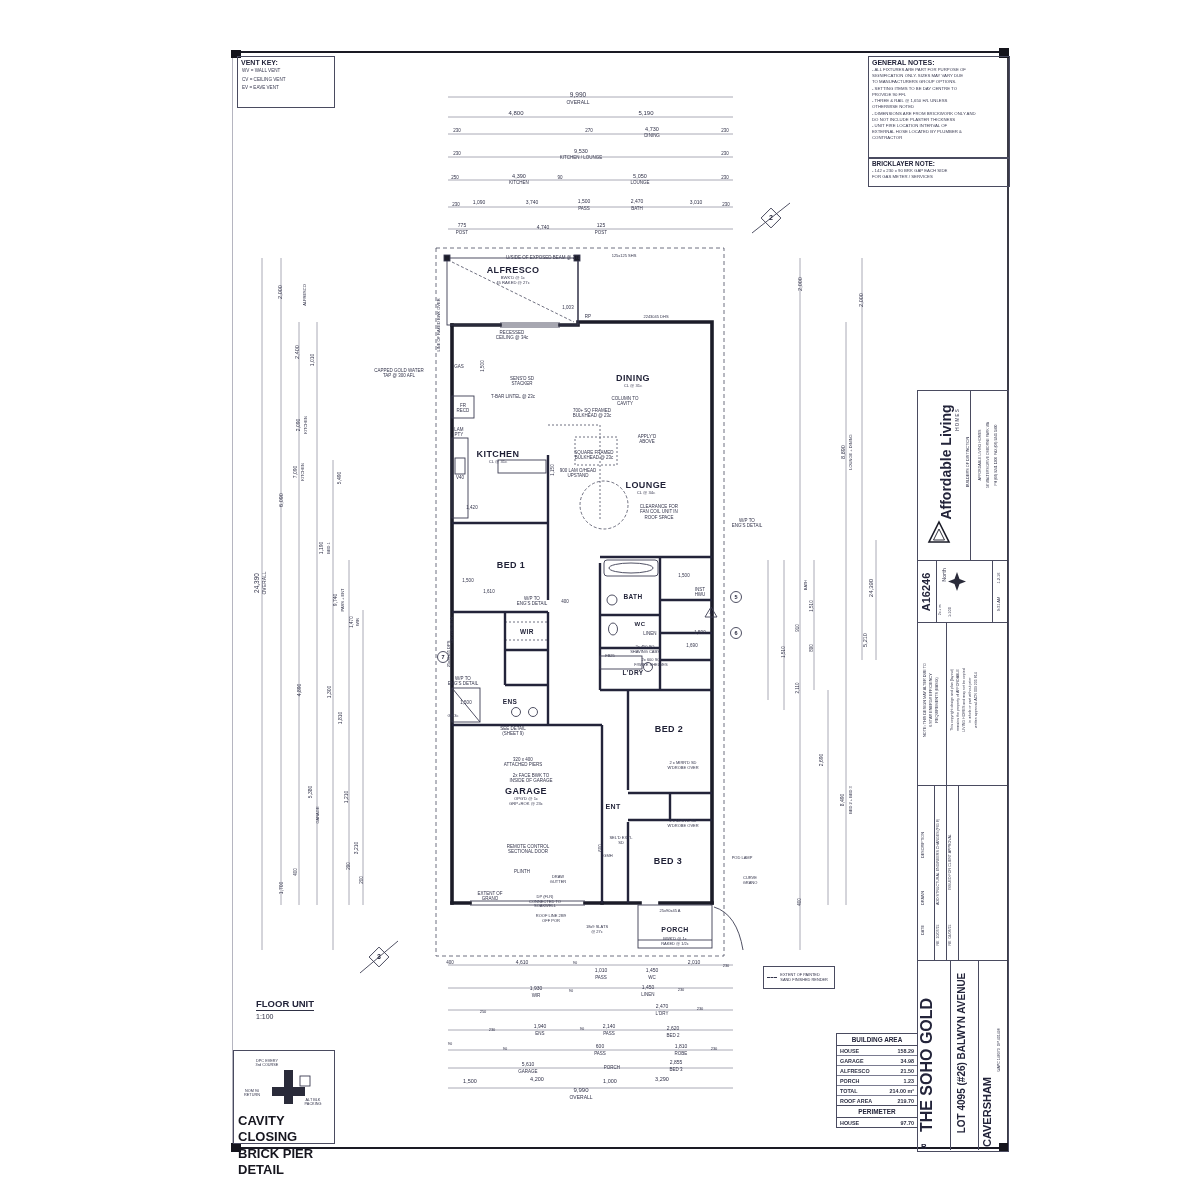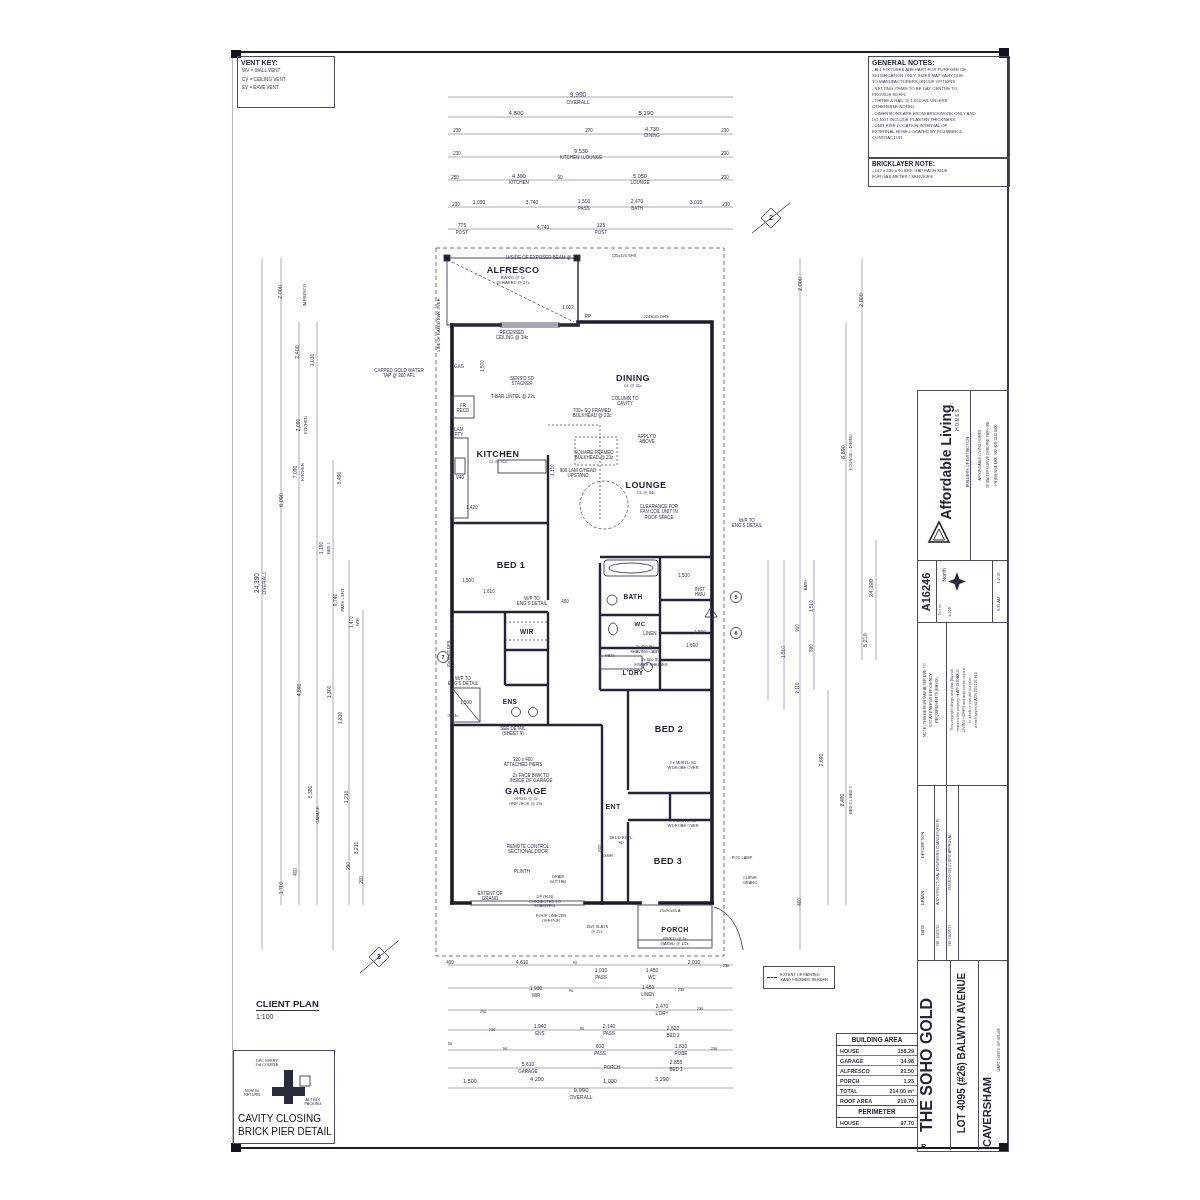--- a/index.html
+++ b/index.html
@@ -17,21 +17,21 @@
   .vk-line{font-size:4.6px;line-height:1.9;padding:0 4px;color:#3a3b52;}
   .fp-title{font-weight:700;font-size:9.5px;border-bottom:1px solid #2e3044;display:inline-block;padding-bottom:1px;color:#23243a;}
   .fp-scale{font-size:7px;margin-top:2px;color:#2e3044;}
   #building-area{position:absolute;left:836px;top:1033px;width:80px;border:1px solid #4a4b60;background:#fff;}
   .ba-title{font-weight:700;font-size:6.4px;text-align:center;padding:2px 0;border-bottom:1px solid #4a4b60;color:#23243a;}
   .ba-row{display:flex;justify-content:space-between;font-size:5.4px;font-weight:700;padding:1.5px 3px;border-top:.5px solid #7a7b90;color:#2e3044;}
   .ba-row:first-child{border-top:none;}
   .legend-box{position:absolute;left:763px;top:966px;width:72px;height:23px;border:.8px solid #4a4b60;display:flex;align-items:center;gap:3px;padding:0 3px;box-sizing:border-box;}
   .legend-dash{width:18px;border-top:1.4px dashed #32334a;}
   .legend-label{font-size:3.9px;line-height:1.25;color:#32334a;}
-  .cap{font-weight:400;font-size:10px;line-height:1.25;color:#16161f;white-space:pre-line;}
+  .cap{font-weight:700;font-size:13px;line-height:1.25;color:#16161f;white-space:pre-line;}
   .tb-line{position:absolute;border-left:1px solid #4a4b60;}
   .tb-hline{position:absolute;border-top:1px solid #4a4b60;}
   .corner{position:absolute;background:#14141c;}
   .edge{position:absolute;background:#1a1a24;}
 </style>
 </head>
 <body>
 
 <div id="canvas">
 
@@ -481,21 +481,21 @@
       </div>
       <div class="room" style="left: 668px; top: 861px;">
         <div class="nm" style="font-size: 9px;">BED 3</div>
       </div>
       <div class="room" style="left: 675px; top: 929px;">
         <div class="nm" style="font-size: 7px;">PORCH</div>
       </div>
     </div>
 
   <div class="abs" style="left:256px;top:993px;">
-    <div class="fp-title">CLIENT PLAN</div>
+    <div class="fp-title">FLOOR UNIT</div>
     <div class="fp-scale">1:100</div>
   </div>
 
   <div class="box" style="left:233px;top:1050px;width:100px;height:92px;">
     <div class="abs cap" style="left:4px;top:62px;">CAVITY CLOSING
 BRICK PIER DETAIL</div>
   </div>
 
   <div class="legend-box">
     <div class="legend-dash"></div>

